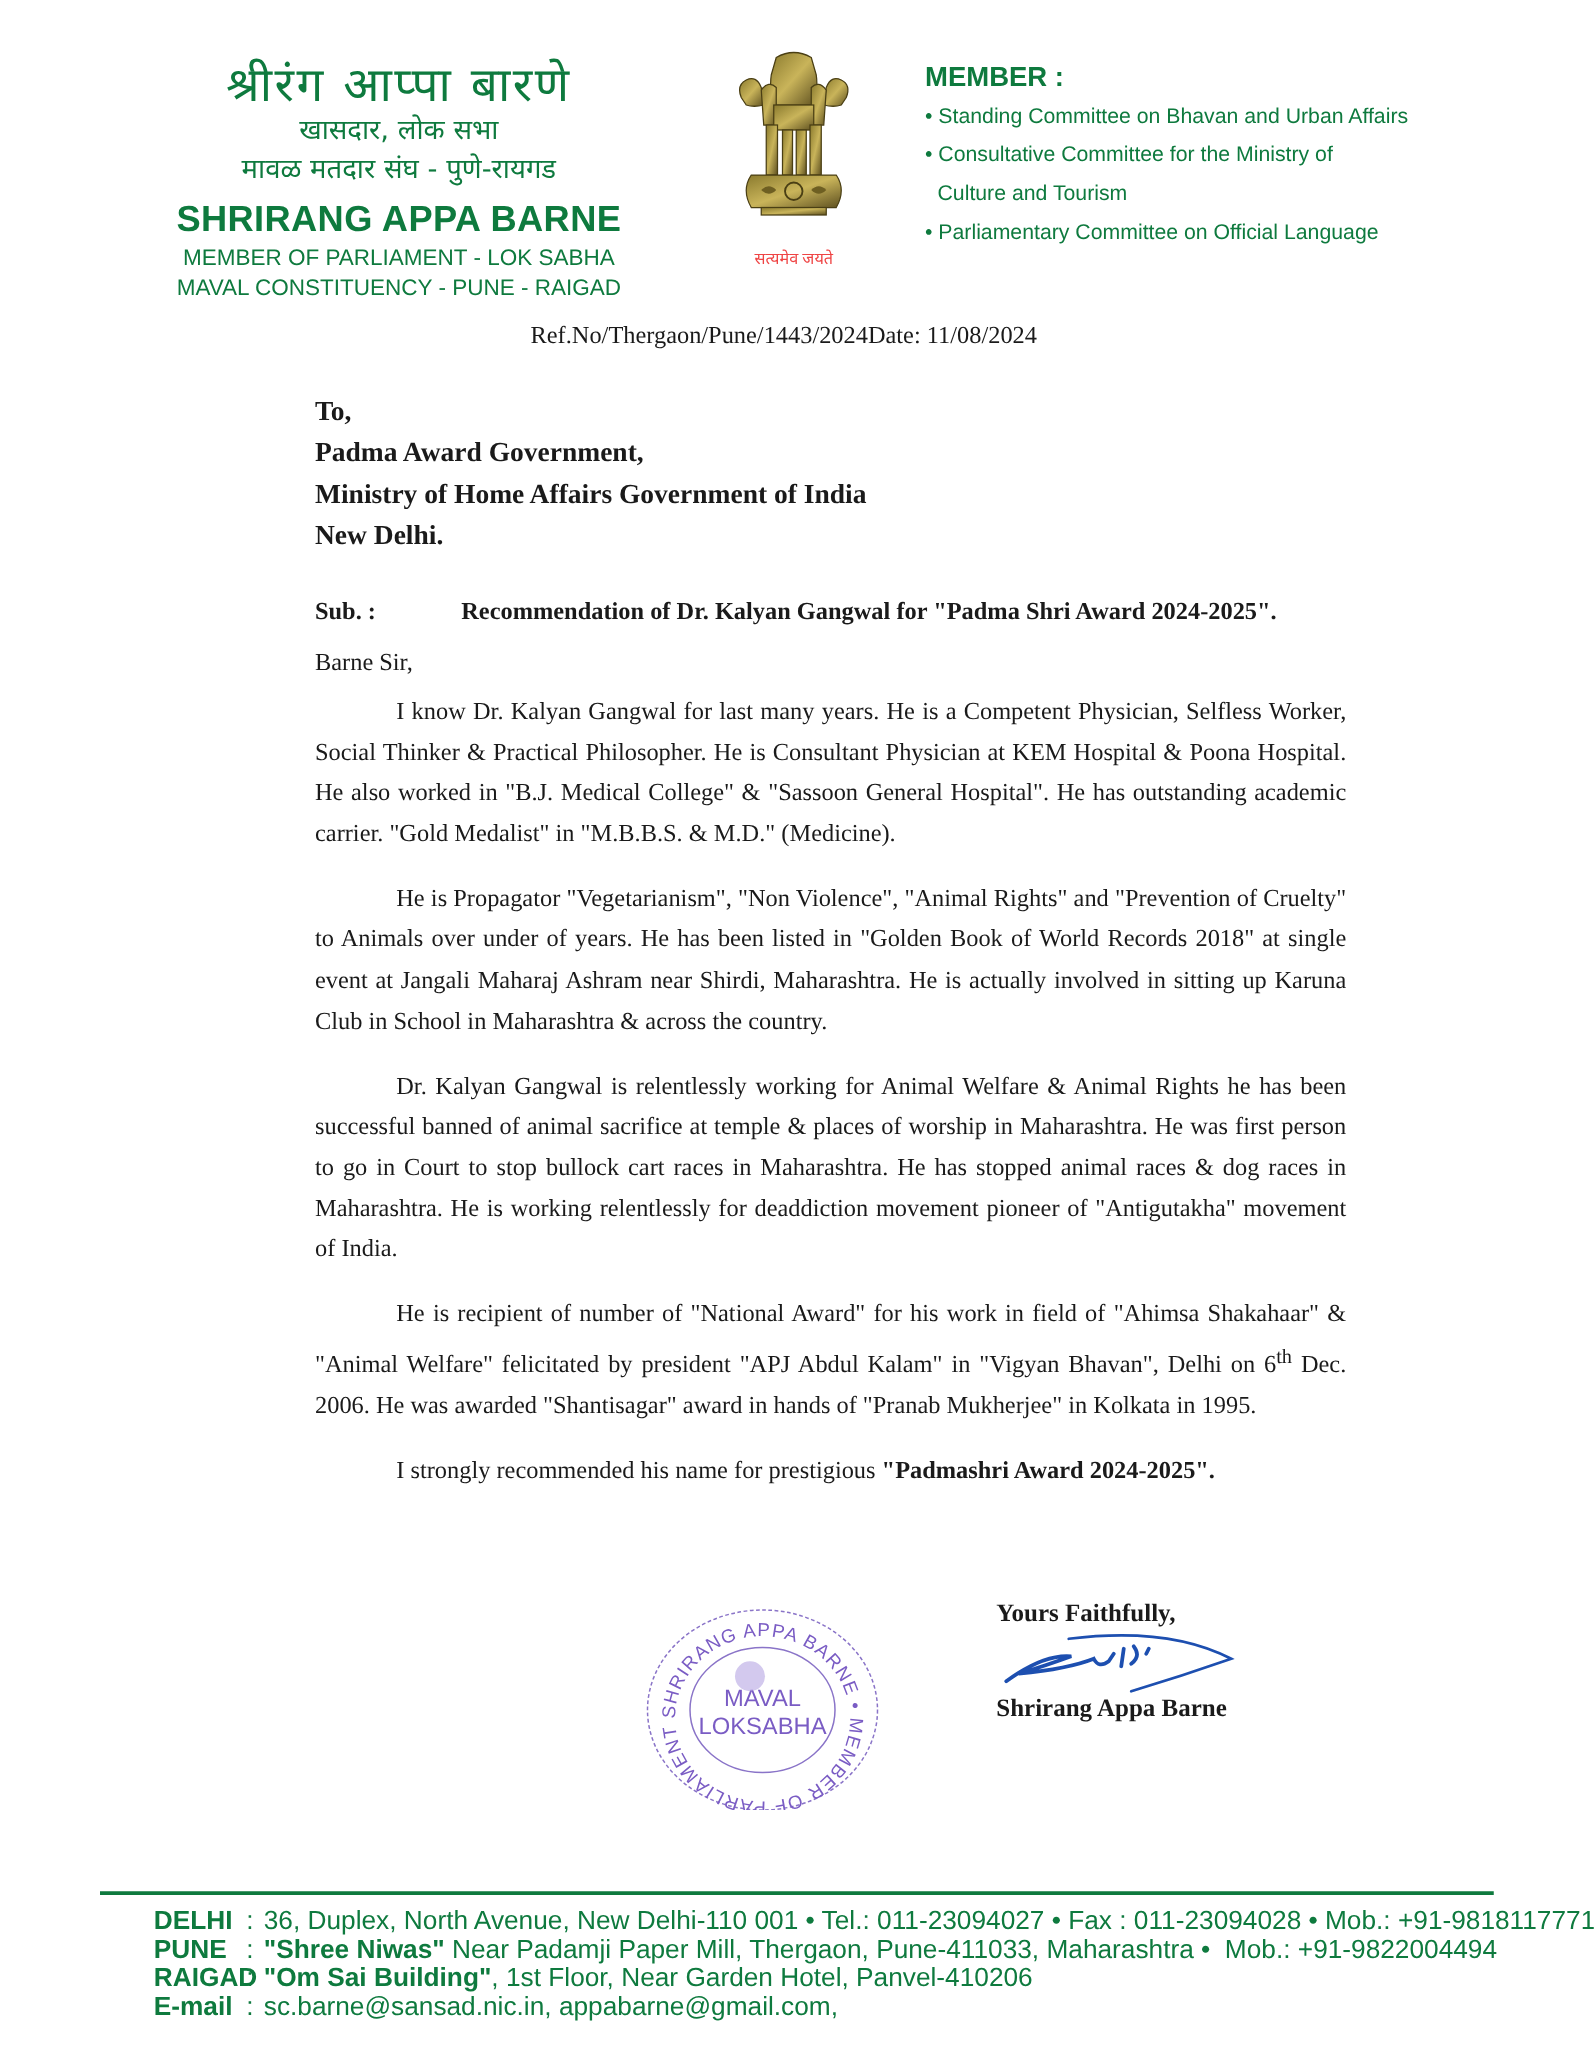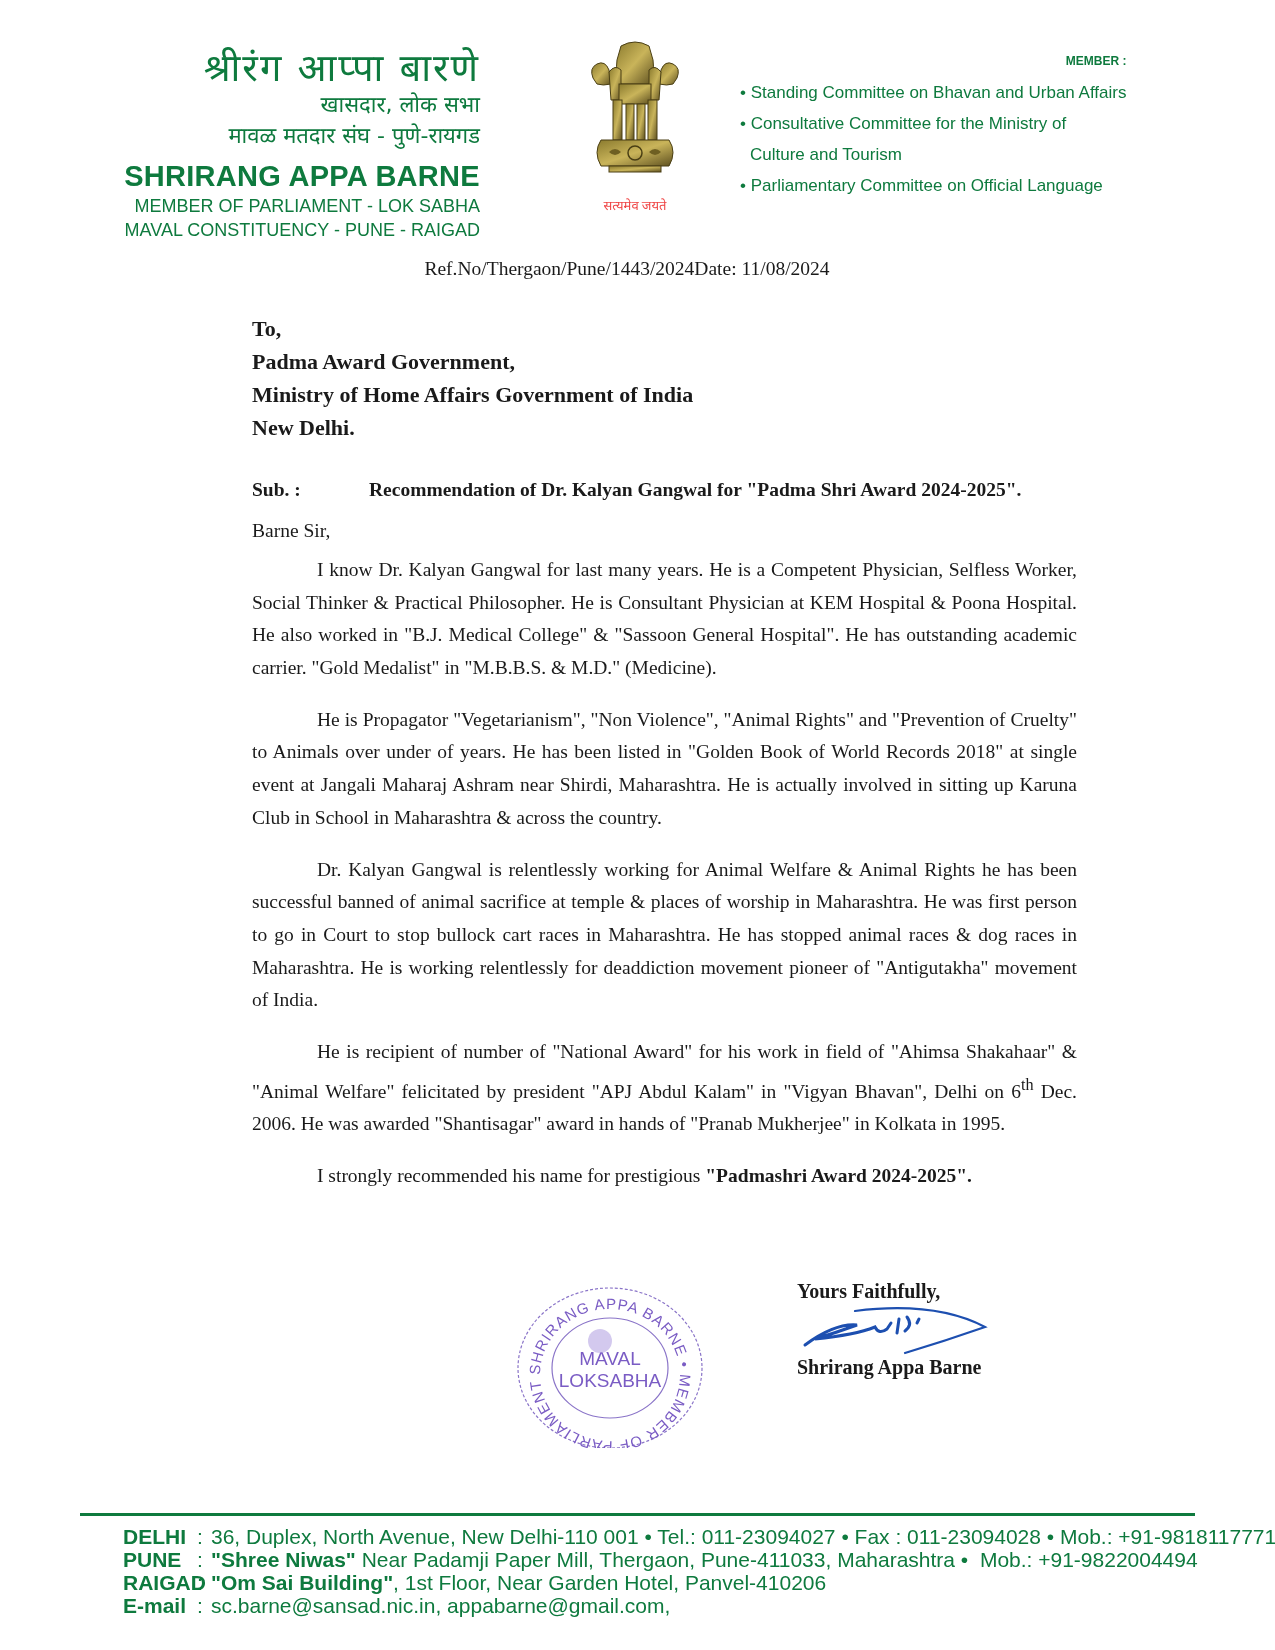--- a/index.html
+++ b/index.html
@@ -1,32 +1,32 @@
 <!DOCTYPE html>
 <html><head>
   <meta charset="utf-8">
   <style>
     html, body { margin: 0; padding: 0; background: #ffffff; }
     body { width: 1275px; height: 1650px; position: relative; overflow: hidden; }
 
     
-    .lh-left { position: absolute; right: 795px; top: 46px; text-align: right; font-family: "Liberation Sans", sans-serif; color: #0e7a3e; }
+    .lh-left { position: absolute; right: 778px; top: 46px; text-align: center; font-family: "Liberation Sans", sans-serif; color: #0e7a3e; }
     .hi-name { font-family: "DejaVu Sans", sans-serif; font-size: 38px; line-height: 44px; letter-spacing: 2px; }
     .hi-sub1 { font-family: "DejaVu Sans", sans-serif; font-size: 22px; line-height: 30px; }
     .hi-sub2 { font-family: "DejaVu Sans", sans-serif; font-size: 22px; line-height: 32px; }
     .en-name { font-weight: bold; font-size: 29px; line-height: 36px; margin-top: 6px; letter-spacing: 0.3px; }
     .en-sub { font-size: 18px; line-height: 24px; }
 
     
     .emblem { position: absolute; left: 583px; top: 40px; width: 104px; height: 170px; text-align: center; }
     .emblem-motto { font-family: Liberation Serif, serif; font-size: 13px; color: #ef4444; margin-top: 2px; }
 
     
     .lh-right { position: absolute; left: 740px; top: 46px; font-family: "Liberation Sans", sans-serif; color: #0e7a3e; font-size: 17px; line-height: 31px; }
-    .lh-right .member-title { font-weight: bold; font-size: 12px; text-align: right; }
+    .lh-right .member-title { font-weight: bold; font-size: 22px; }
     .lh-right .item-cont { padding-left: 10px; }
 
     
     .letter { position: absolute; left: 252px; top: 258px; width: 825px; font-family: "Liberation Serif", serif; color: #1a1a1a; font-size: 19.5px; }
     .refline { display: flex; justify-content: center; width: 750px; font-size: 19.5px; }
     .addr { margin-top: 32px; font-weight: bold; font-size: 22px; line-height: 33px; }
     .subject { display: flex; margin-top: 30px; font-weight: bold; font-size: 19.5px; line-height: 32px; gap: 26px; }
     .subject .label { width: 91px; flex: none; }
     .subject .text { text-align: justify; width: 734px; }
     .salutation { margin-top: 14px; font-size: 19.5px; }

